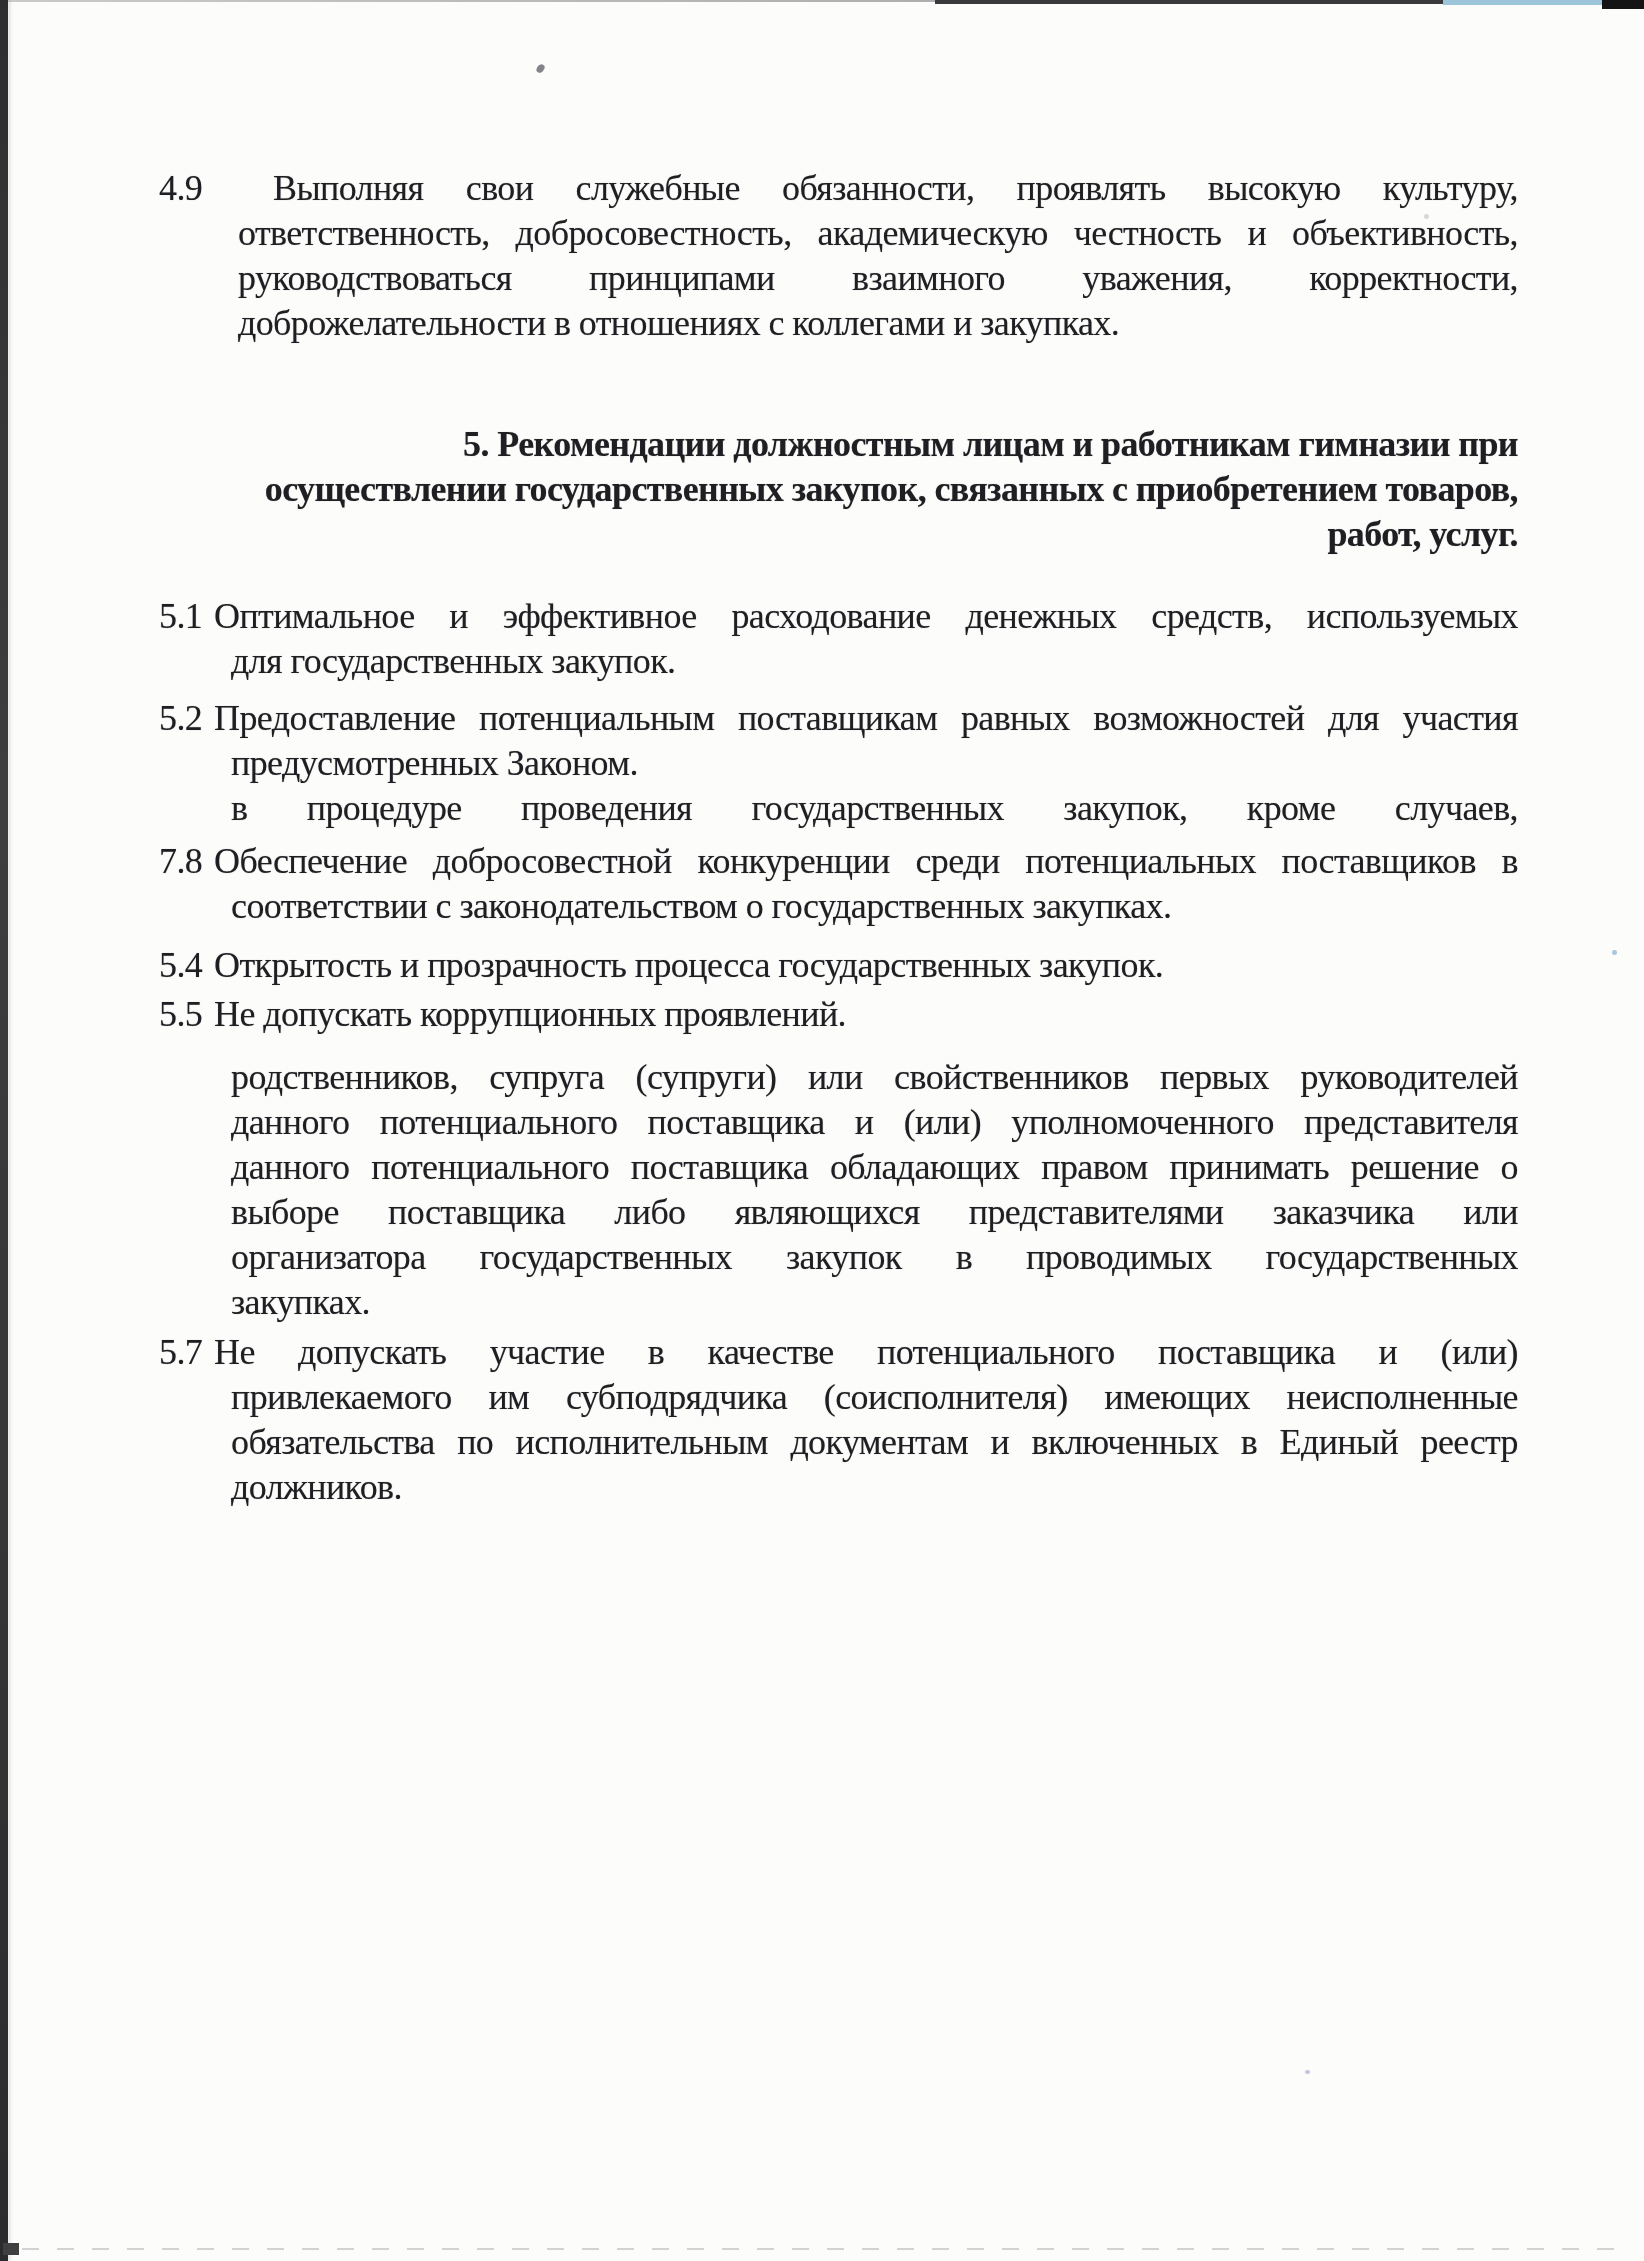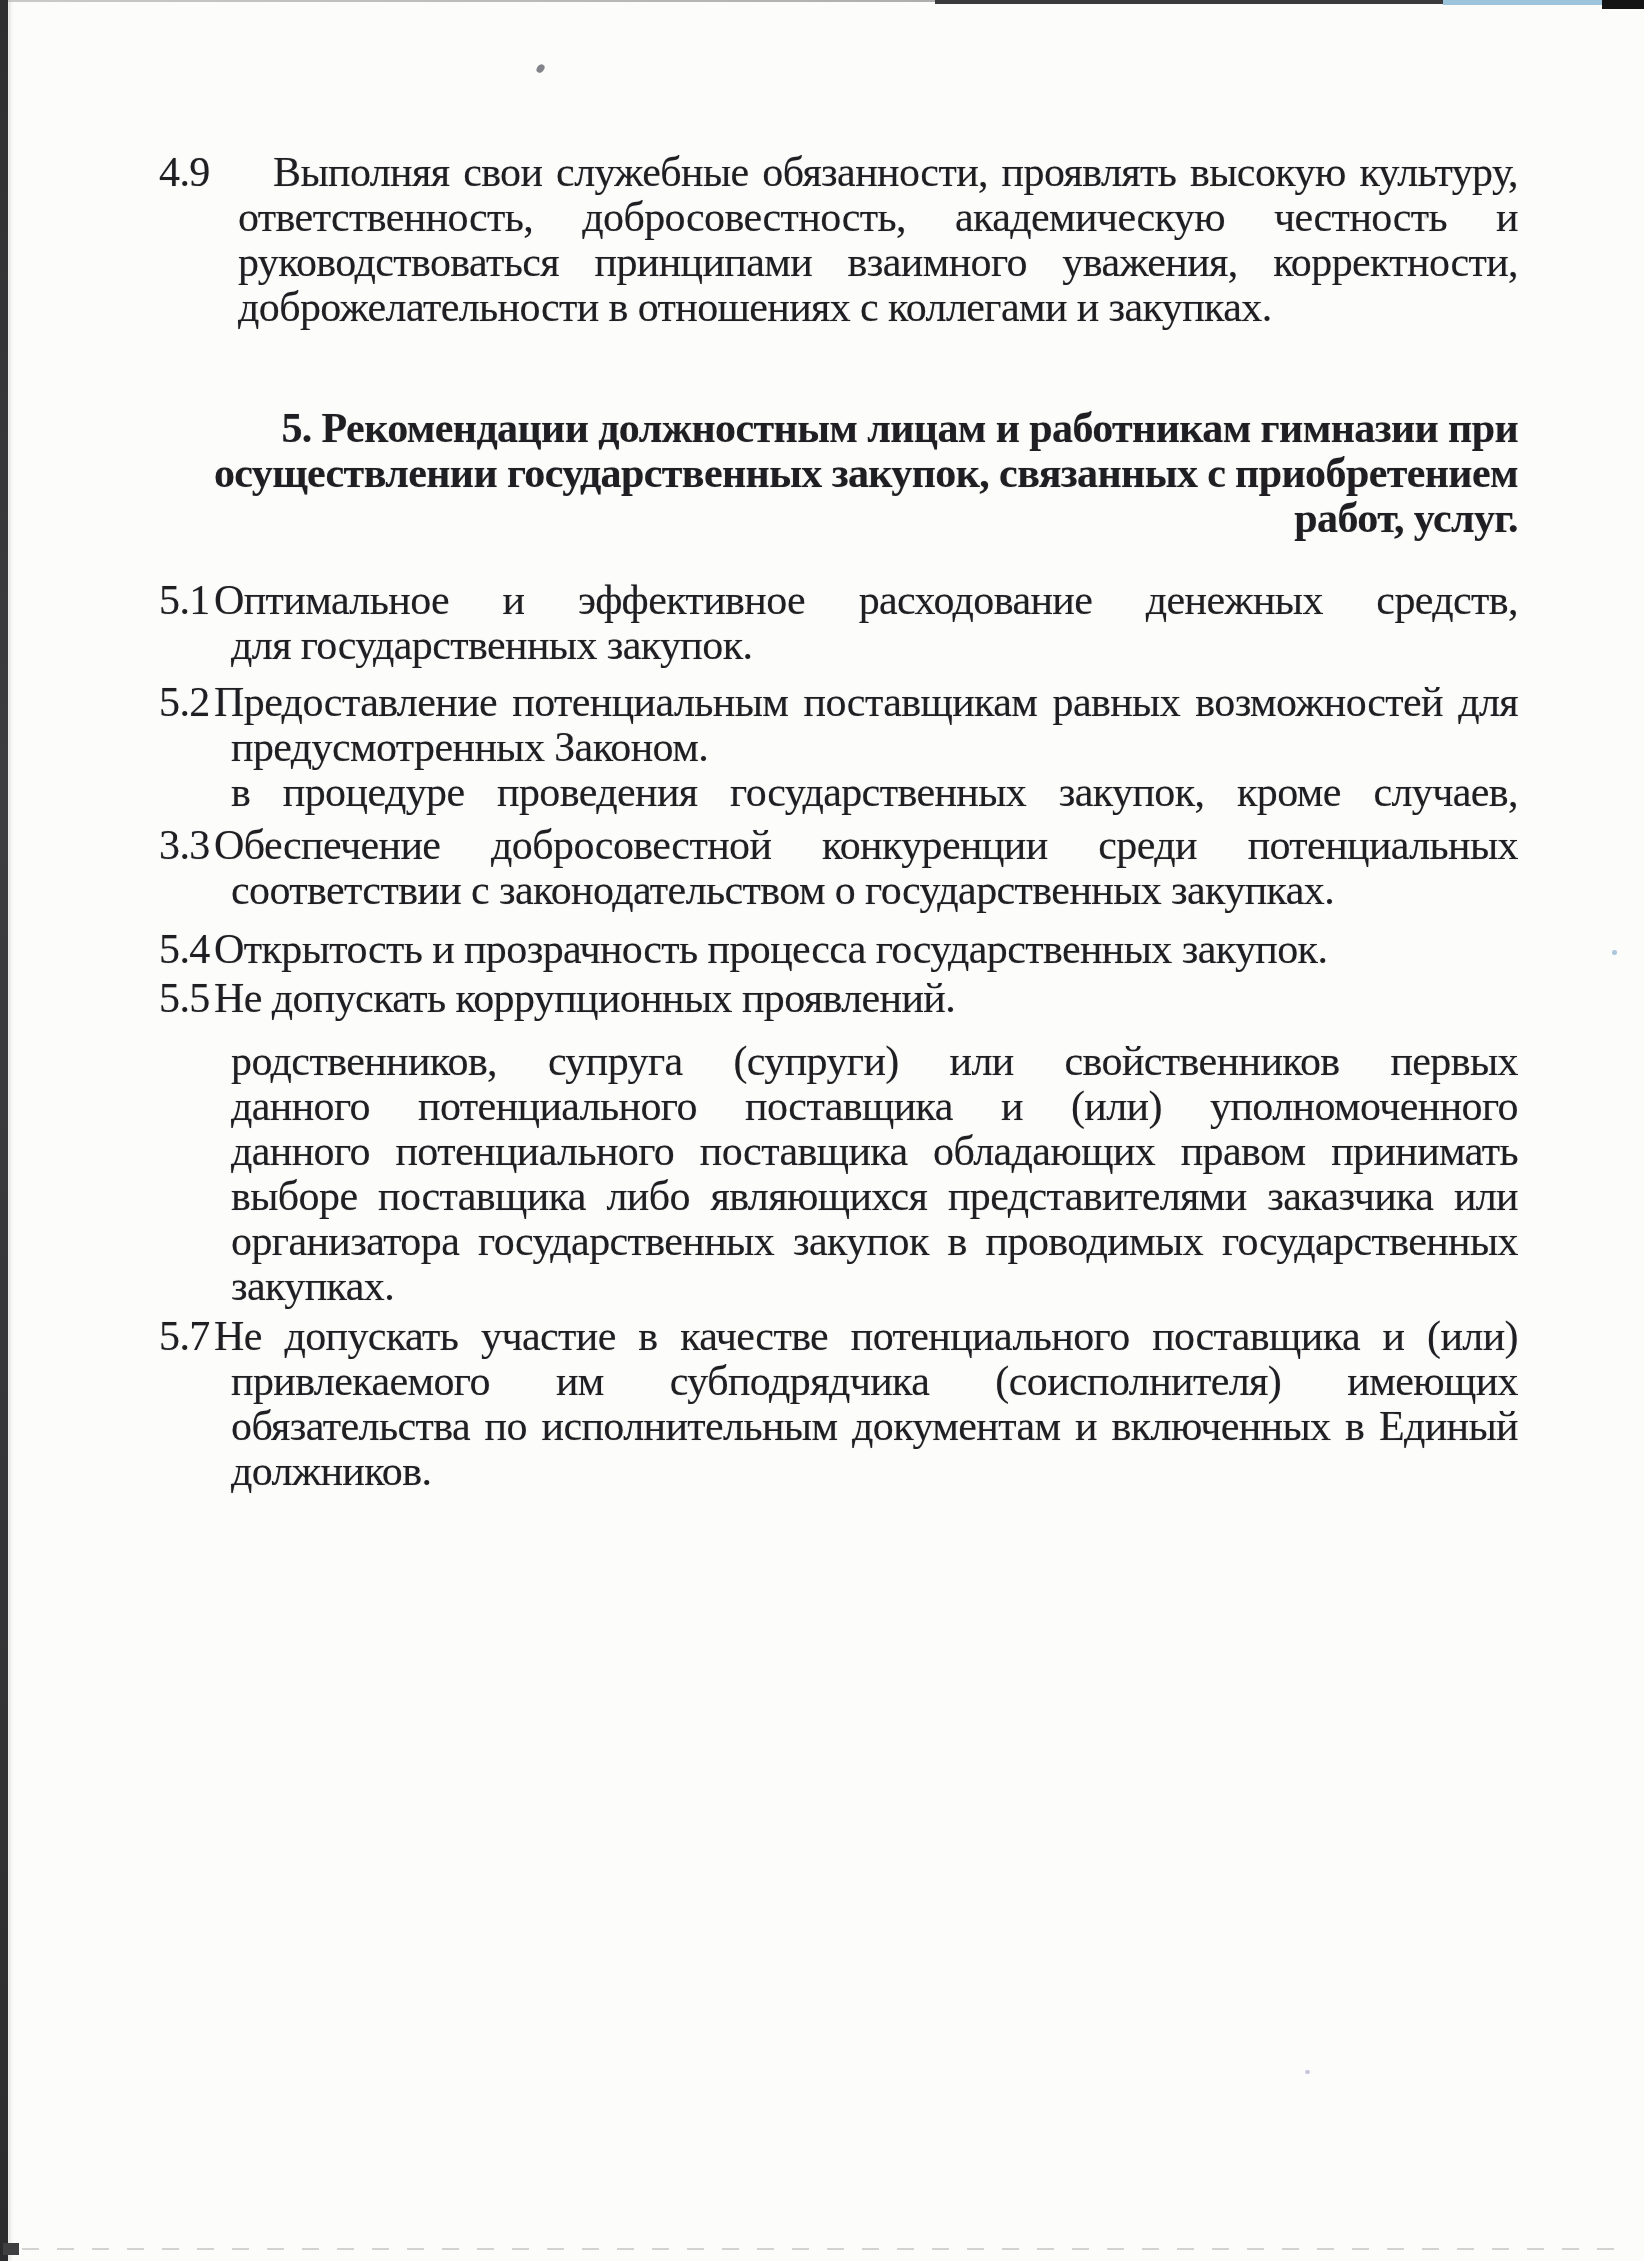--- a/index.html
+++ b/index.html
@@ -30,22 +30,22 @@
   .edge-bottom-tick{position:absolute;left:3.2px;top:2243px;width:15.5px;height:12.3px;background:#3f3f42;}
   
   .speck{position:absolute;}
   .speck-comma{left:537px;top:64px;width:7px;height:9px;border-radius:60% 40% 55% 45%;
     background:#83838a;transform:rotate(28deg);}
   .speck-blue-dot{left:1612px;top:950px;width:4.5px;height:4.5px;border-radius:50%;background:#8fb6d4;opacity:.75;}
   .speck-lavender{left:1305px;top:2070px;width:4.5px;height:3.9px;border-radius:50%;background:#b9b4d6;opacity:.8;}
   .speck-faint-mid{left:1424px;top:214px;width:5.2px;height:4.5px;border-radius:50%;background:#c9c9cd;opacity:.7;}
   
   .doc{
-    position:absolute;left:159px;top:150px;width:1359px;
-    font-size:42px;line-height:45px;letter-spacing:-0.6px;
+    position:absolute;left:159px;top:166px;width:1359px;
+    font-size:36px;line-height:45px;letter-spacing:-0.6px;
     color:#1f1f23;
     text-shadow:0 0 1px rgba(25,25,30,.38);
   }
   .doc .line{
     text-align:justify;
     text-align-last:justify;
     height:45px;overflow:hidden;
     padding-left:72px;
   }
   .doc .line.first{padding-left:0;}
@@ -101,21 +101,21 @@
       <div id="p-5-1" class="item">
         <div class="line first"><span class="num">5.1</span><span>Оптимальное и эффективное расходование денежных средств, используемых</span></div>
         <div class="line last">для государственных закупок.</div>
       </div>
       <div id="p-5-2" class="item">
         <div class="line first"><span class="num">5.2</span><span>Предоставление потенциальным поставщикам равных возможностей для участия</span></div>
         <div class="line last">предусмотренных Законом.</div>
         <div class="line">в процедуре проведения государственных закупок, кроме случаев,</div>
       </div>
       <div id="p-5-3" class="item">
-        <div class="line first"><span class="num">3.3</span><span>Обеспечение добросовестной конкуренции среди потенциальных поставщиков в</span></div>
+        <div class="line first"><span class="num">7.8</span><span>Обеспечение добросовестной конкуренции среди потенциальных поставщиков в</span></div>
         <div class="line last">соответствии с законодательством о государственных закупках.</div>
       </div>
       <div id="p-5-4" class="item">
         <div class="line first last"><span class="num">5.4</span><span>Открытость и прозрачность процесса государственных закупок.</span></div>
       </div>
       <div id="p-5-5" class="item">
         <div class="line first last"><span class="num">5.5</span><span>Не допускать коррупционных проявлений.</span></div>
       </div>
       <div id="p-5-6" class="item">
         <div class="line">родственников, супруга (супруги) или свойственников первых руководителей</div>

